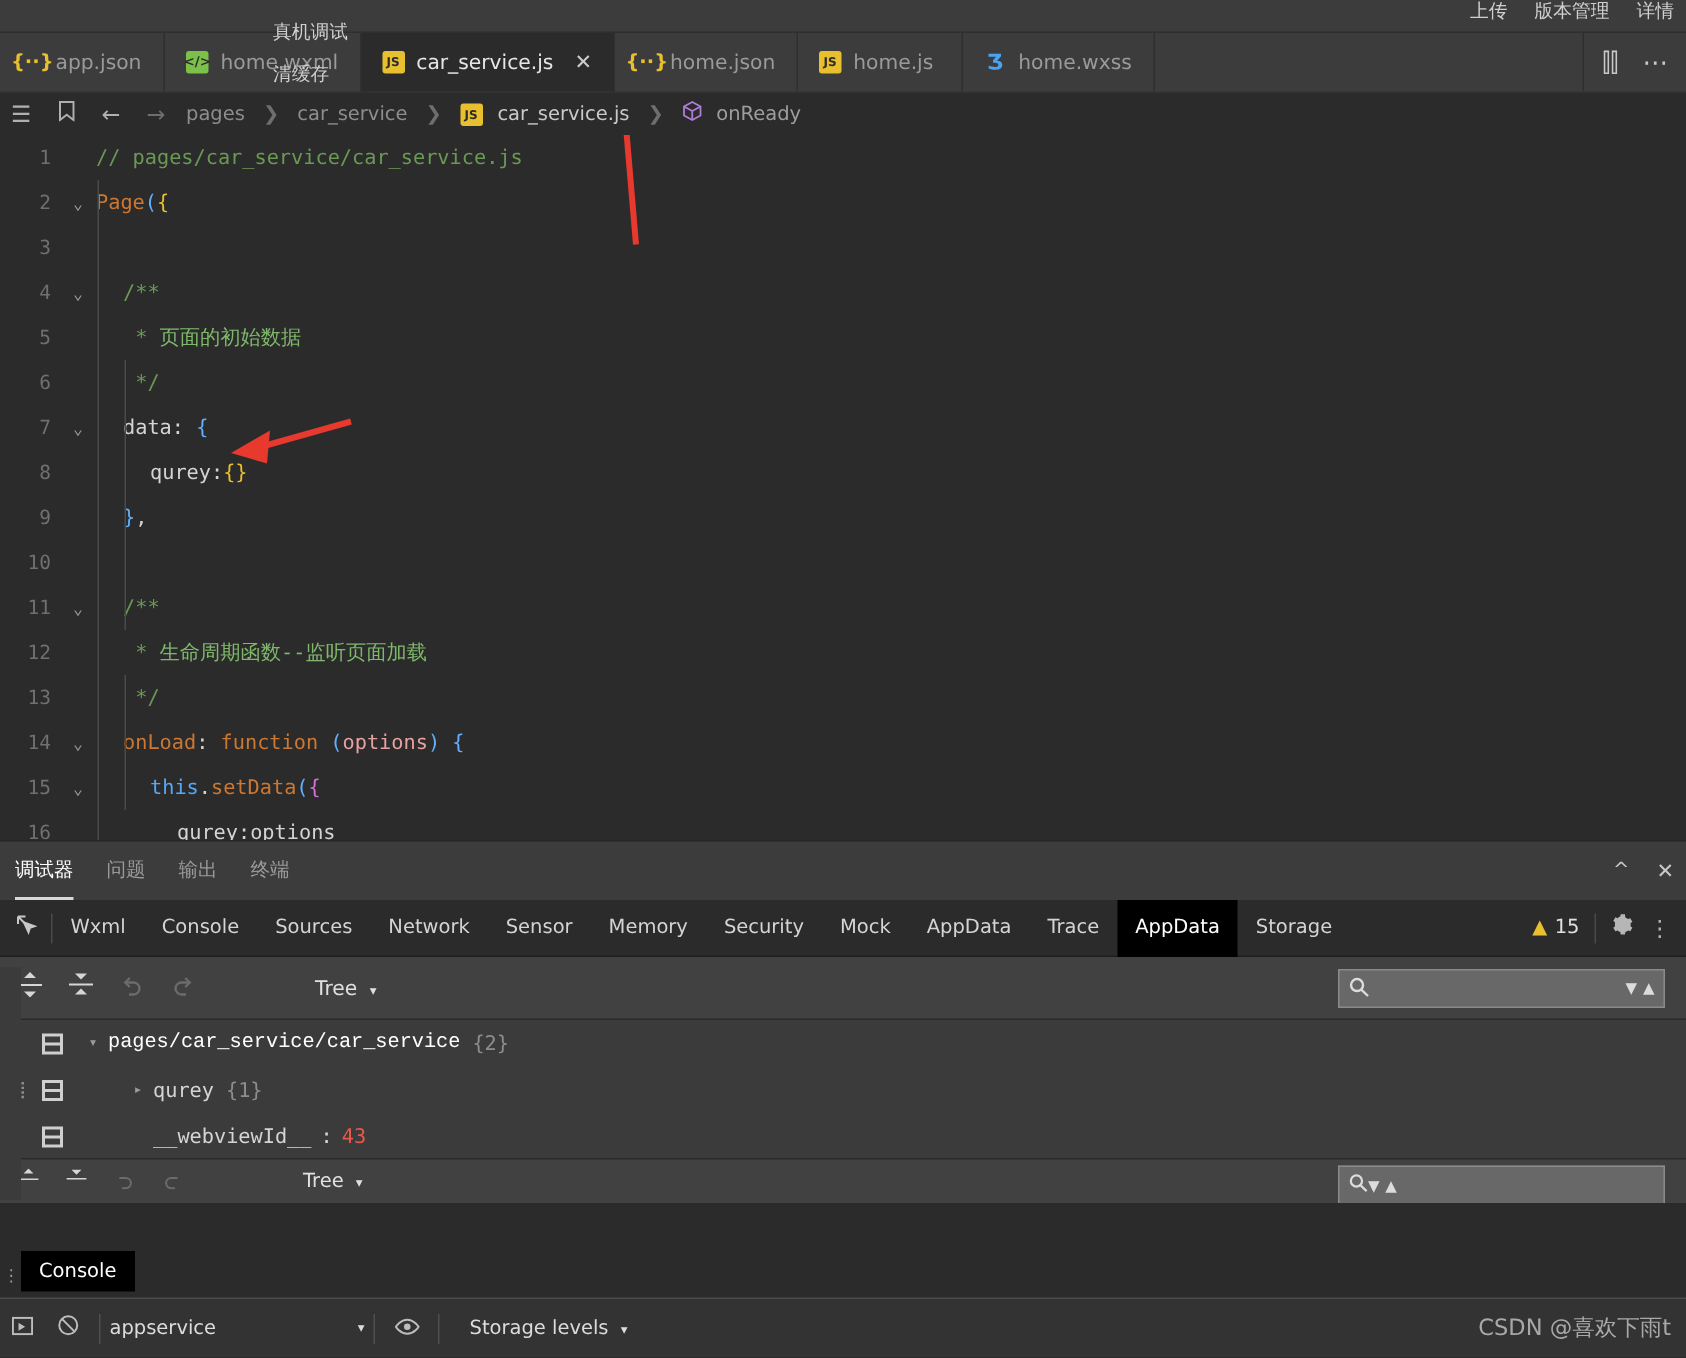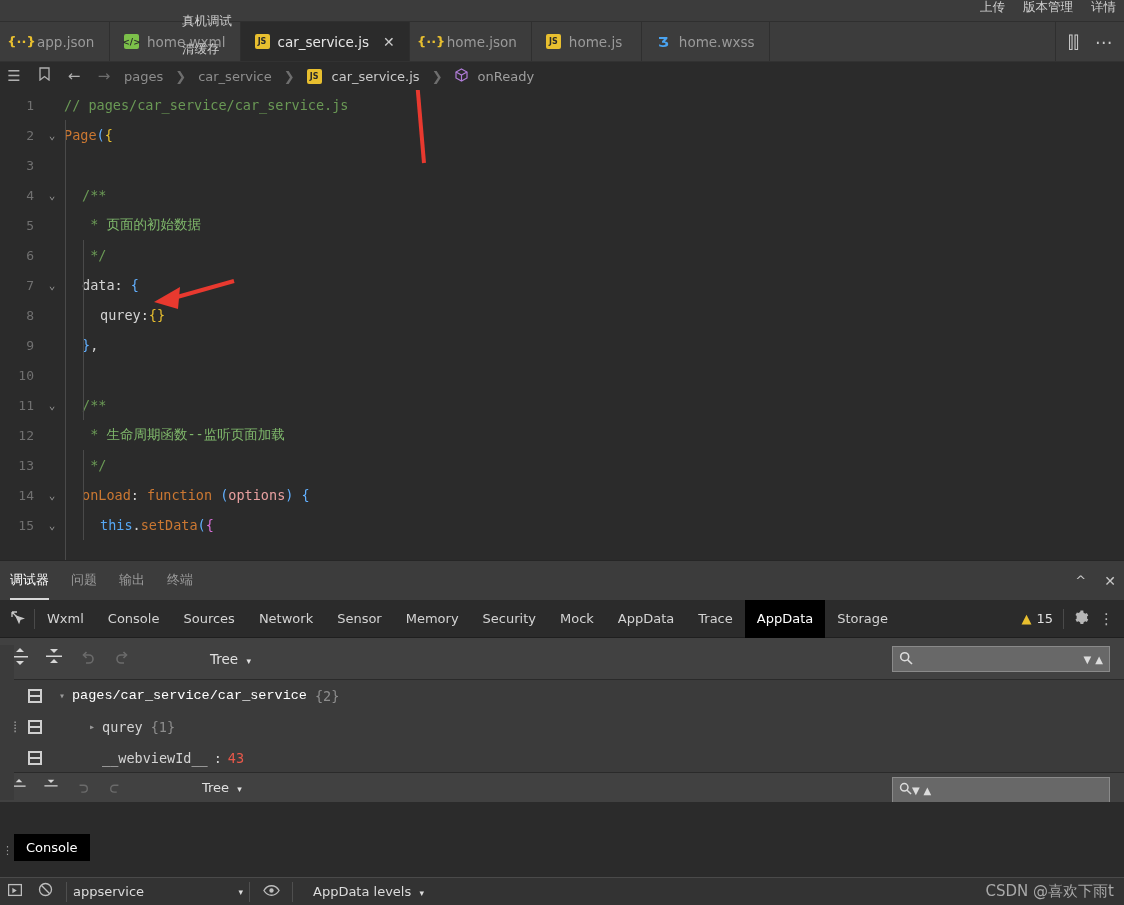--- a/index.html
+++ b/index.html
@@ -176,21 +176,21 @@
   
   .console-chip {
     position: absolute; left: 14px; bottom: 44px; background: #000000;
     color: #ffffff; font-size: 13px; padding: 6px 12px; z-index: 20;
     font-family: "DejaVu Sans", "Liberation Sans", sans-serif;
   }
   .console-dots { position:absolute; left:2px; bottom:48px; color:#9a9a9a; font-size:11px; letter-spacing:1px; z-index:21;}
 
   
   .console-bar {
-    position: absolute; left: 0; right: 0; bottom: 0; height: 28px;
+    position: absolute; left: 0; right: 0; bottom: 0; height: 40px;
     background: #333333; display: flex; align-items: center; gap: 0;
     border-top: 1px solid #4a4a4a;
   }
   .cb-icon { width: 30px; text-align: center; color: #bdbdbd; font-size: 15px; cursor:pointer; }
   .cb-sep { width: 1px; height: 20px; background: #4f4f4f; margin: 0 6px; }
   .cb-select { color: #dcdcdc; font-size: 13px; display: flex; align-items: center;
                width: 170px; justify-content: space-between; cursor: pointer; }
   .cb-filter {
     width: 240px; height: 22px; background: #3a3a3a; border: 1px solid #6b6b6b;
     color: #9a9a9a; font-size: 12.5px; padding: 0 6px; line-height: 20px;
@@ -351,20 +351,25 @@
         </div>
         <div class="code-row">
           <span class="lnum">14</span>
           <span class="fold">⌄</span>
           <span class="codetext" style="margin-left: 18px;"><span class="c-key">onLoad</span><span class="c-ident">: </span><span class="c-key">function</span><span class="c-ident"> </span><span class="c-paren">(</span><span class="c-param">options</span><span class="c-paren">)</span><span class="c-ident"> </span><span class="c-brace">{</span></span>
         </div>
         <div class="code-row">
           <span class="lnum">15</span>
           <span class="fold">⌄</span>
           <span class="codetext" style="margin-left: 36px;"><span class="c-this">this</span><span class="c-ident">.</span><span class="c-fn">setData</span><span class="c-paren">(</span><span class="c-brace-p">{</span></span>
+        </div>
+        <div class="code-row">
+          <span class="lnum">16</span>
+          <span class="fold"></span>
+          <span class="codetext" style="margin-left: 54px;"><span class="c-ident">qurey</span><span class="c-ident">:</span><span class="c-ident">options</span></span>
         </div>
       </div>
 
     <div class="guide" style="left:65px; top:30px; height:440px;"></div>
     <div class="guide" style="left:83px; top:150px; height:120px;"></div>
     <div class="guide" style="left:83px; top:360px; height:90px;"></div>
     <div class="guide" style="left:83px; top:270px; height:60px;"></div>
 
     <svg class="arrow" style="left:398px; top:-55px;" width="50" height="130" viewBox="0 0 50 130">
       <path d="M26 128 L17 22" stroke="#e8392f" stroke-width="4" fill="none"></path>
@@ -561,20 +566,20 @@
     </span>
     <span class="cb-sep"></span>
     <span class="cb-icon">
       <svg width="17" height="13" viewBox="0 0 18 13" fill="none" stroke="#bdbdbd" stroke-width="1.4">
         <path d="M1 6.5S4 1.5 9 1.5s8 5 8 5-3 5-8 5-8-5-8-5z"></path>
           <circle cx="9" cy="6.5" r="2.3" fill="#bdbdbd" stroke="none"></circle>
       </svg>
     </span>
     <span class="cb-sep"></span>
     <span class="cb-levels">
-      <span>AppData levels</span>
+      <span>Storage levels</span>
       <span style="font-size:9px;margin-left:4px;">▾</span>
     </span>
     <span class="watermark">CSDN @喜欢下雨t</span>
   </div>
 
   <div style="position:absolute;left:0;top:645px;width:14px;height:155px;background:#3b3b3b;"></div>
 </div>
 
 </body></html>

